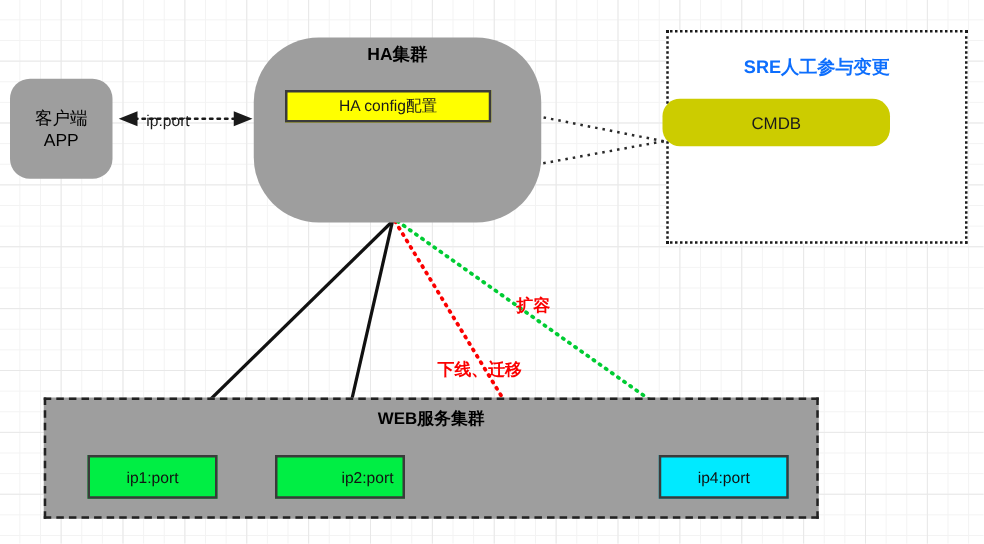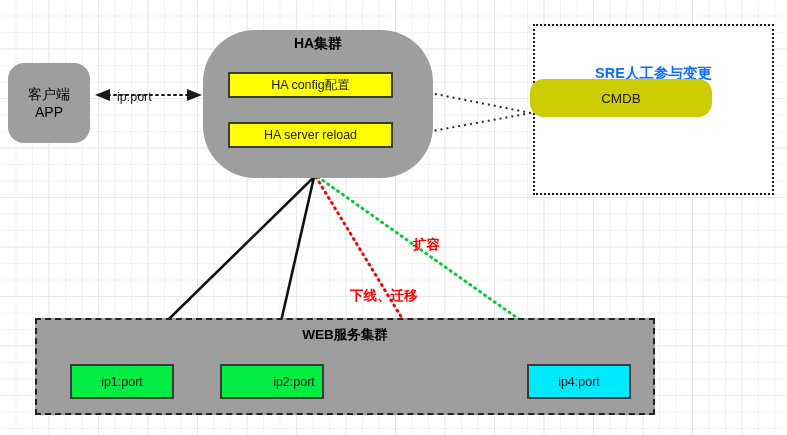--- a/index.html
+++ b/index.html
@@ -85,21 +85,20 @@
     border: 2px dotted #1a1a1a;
     background: #ffffff;
     display: block;
   }
   #sre-title {
     left: 533px; top: 42px;
     width: 241px; height: 22px;
     font-size: 14.5px;
     font-weight: bold;
     color: #0d6efd;
-    margin-top: 20px;
   }
   .olive-box {
     background: #cccc00;
     border-radius: 14px;
     font-size: 13.5px;
     color: #1a1a1a;
   }
   #cmdb-box {
     left: 530px; top: 79px;
     width: 182px; height: 38px;
@@ -219,21 +218,20 @@
     <div>
       <div>客户端</div>
       <div>APP</div>
     </div>
   </div>
   <div id="label-ipport">ip:port</div>
 
   <div class="node" id="ha-cluster"></div>
   <div class="node" id="ha-cluster-title">HA集群</div>
   <div class="node ha-box" id="ha-config">HA config配置</div>
-  <div class="node ha-box" id="ha-reload">HA server reload</div>
 
   <div class="node" id="sre-panel"></div>
   <div class="node" id="sre-title">SRE人工参与变更</div>
   <div class="node olive-box" id="cmdb-box">CMDB</div>
 
   <div class="edge-label" id="label-expand">扩容</div>
   <div class="edge-label" id="label-offline">下线、迁移</div>
 
   <div class="node" id="web-cluster"></div>
   <div class="node" id="web-cluster-title">WEB服务集群</div>

